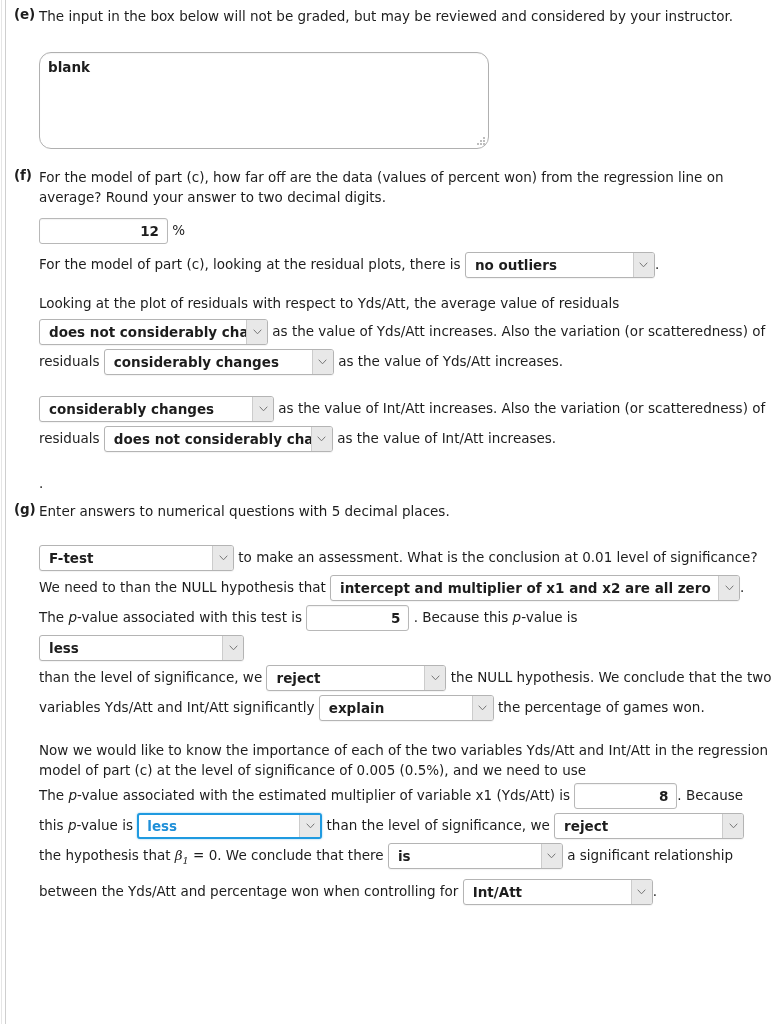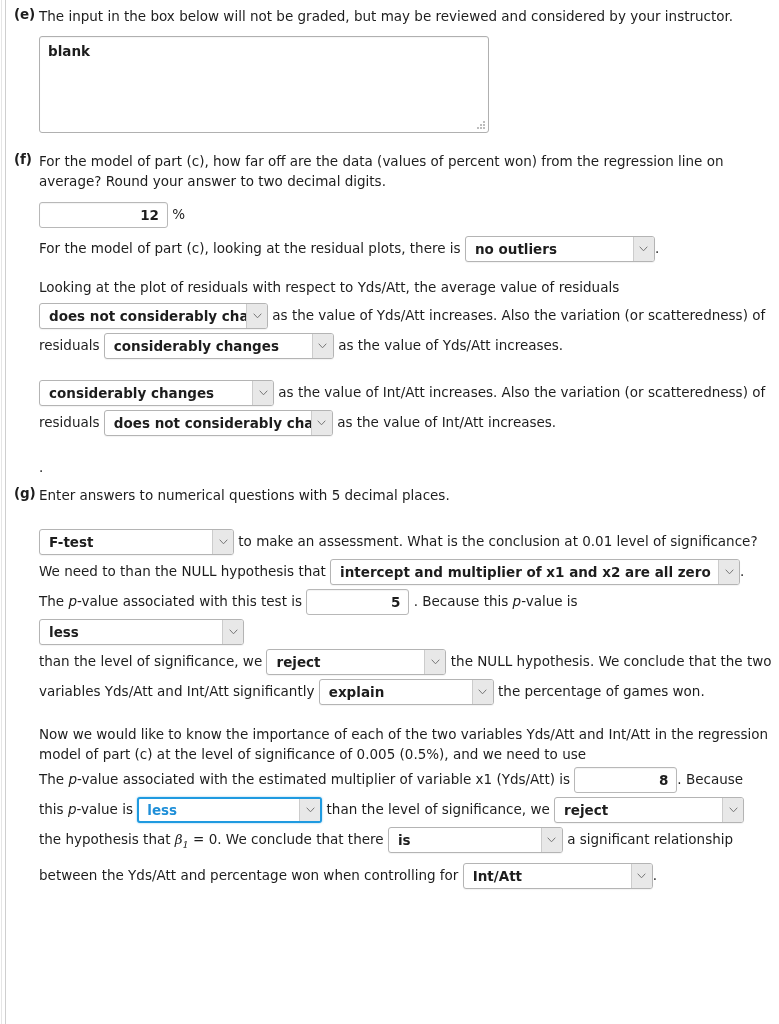--- a/index.html
+++ b/index.html
@@ -76,23 +76,23 @@
     line-height: 30px;
   }
 
   
   .textarea {
     position: relative;
     box-sizing: border-box;
     width: 450px;
     height: 97px;
     border: 1px solid #b0b0b0;
-    border-radius: 3px;
+    border-radius: 12px;
     background: #ffffff;
-    margin-top: 10px;
+    margin-top: 26px;
     padding: 6px 8px;
     font-weight: bold;
     font-size: 13.5px;
     color: #1d1d1d;
     box-shadow: 0 1px 1px rgba(0,0,0,0.04) inset;
     overflow: hidden;
   }
   .resize-grip {
     position: absolute;
     right: 3px;

